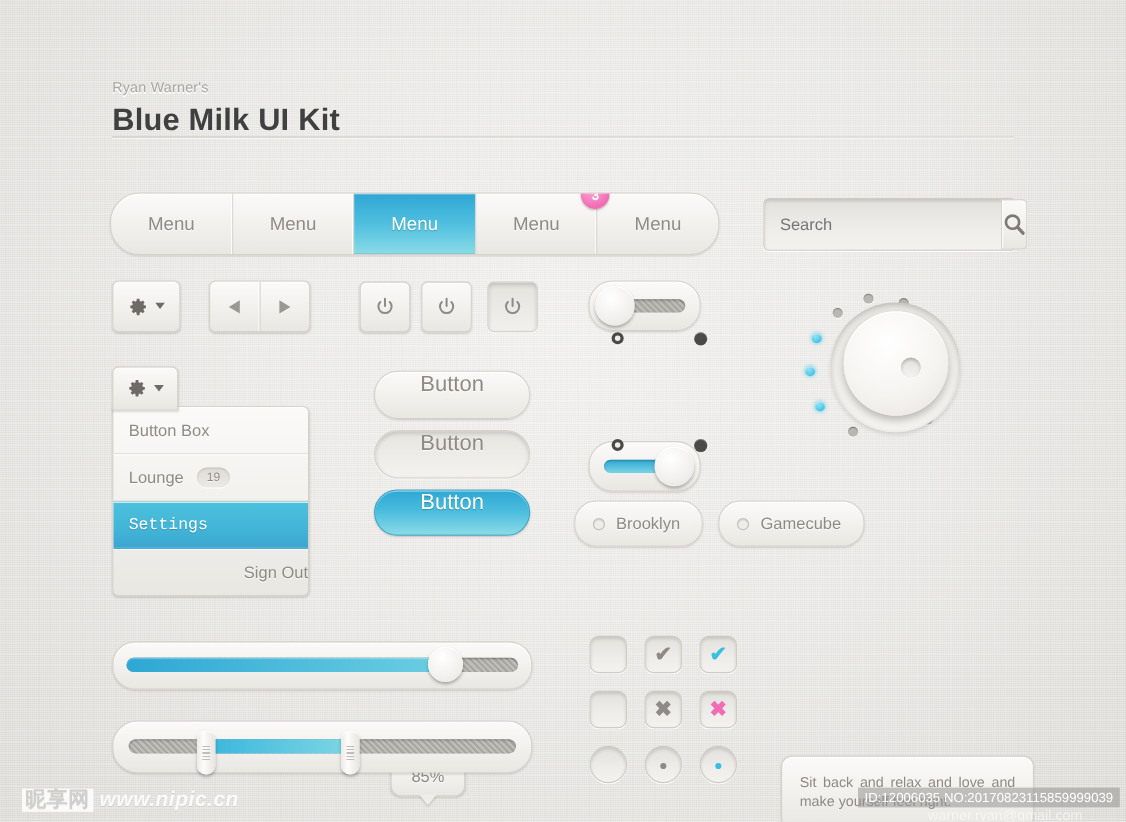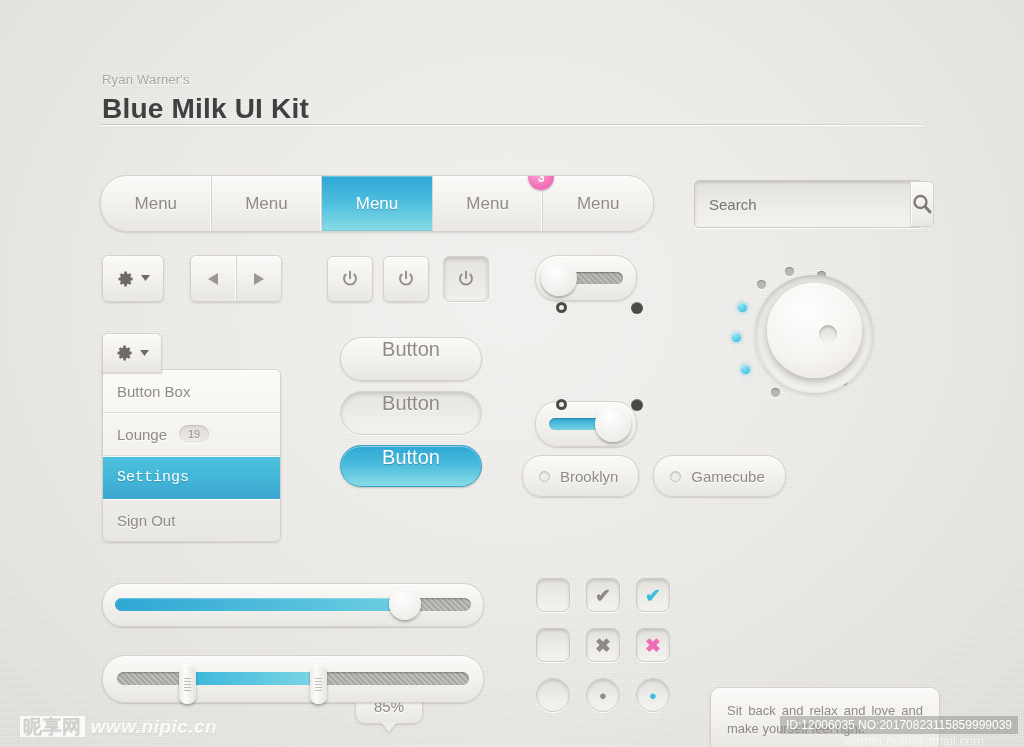--- a/index.html
+++ b/index.html
@@ -80,21 +80,21 @@
   #pw1{left:327px;top:256px;width:44px;height:44px;}
   #pw2{left:383px;top:256px;width:44px;height:44px;}
   #pw3{left:443px;top:256px;width:44px;height:44px;}
 
   
   #combo-tab{left:102px;top:333px;width:58px;height:38px;border-radius:6px 6px 0 0;
      display:flex;align-items:center;justify-content:center;gap:5px;z-index:3;}
   #combo-list{left:102px;top:369px;width:177px;border-radius:0 6px 6px 6px;overflow:hidden;z-index:2;}
   .combo-row{height:42px;display:flex;align-items:center;padding-left:14px;font-size:15px;
      border-bottom:1px solid #dedbd6;box-shadow:inset 0 1px 0 rgba(255,255,255,.9);}
-  .combo-row:last-child{border-bottom:none;}
+  .combo-row:last-child{border-bottom:none;justify-content:flex-end;}
   .combo-row.sel{
      background:linear-gradient(to bottom,#4cc0dd 0%, #43b6d8 55%, #3ba6d0 100%);
      color:#fff;text-shadow:0 1px 1px rgba(0,0,0,.2);border-bottom-color:#3ba6d0;font-family:Liberation Mono, monospace;}
   .mini-badge{margin-left:12px;min-width:30px;height:18px;border-radius:9px;font-size:11px;
      display:flex;align-items:center;justify-content:center;color:#908d88;
      background:linear-gradient(to bottom,#dedbd5,#eceae6);
      box-shadow:inset 0 1px 2px rgba(0,0,0,.14),0 1px 0 rgba(255,255,255,.85);
      text-shadow:0 1px 0 rgba(255,255,255,.7);}
 
   

